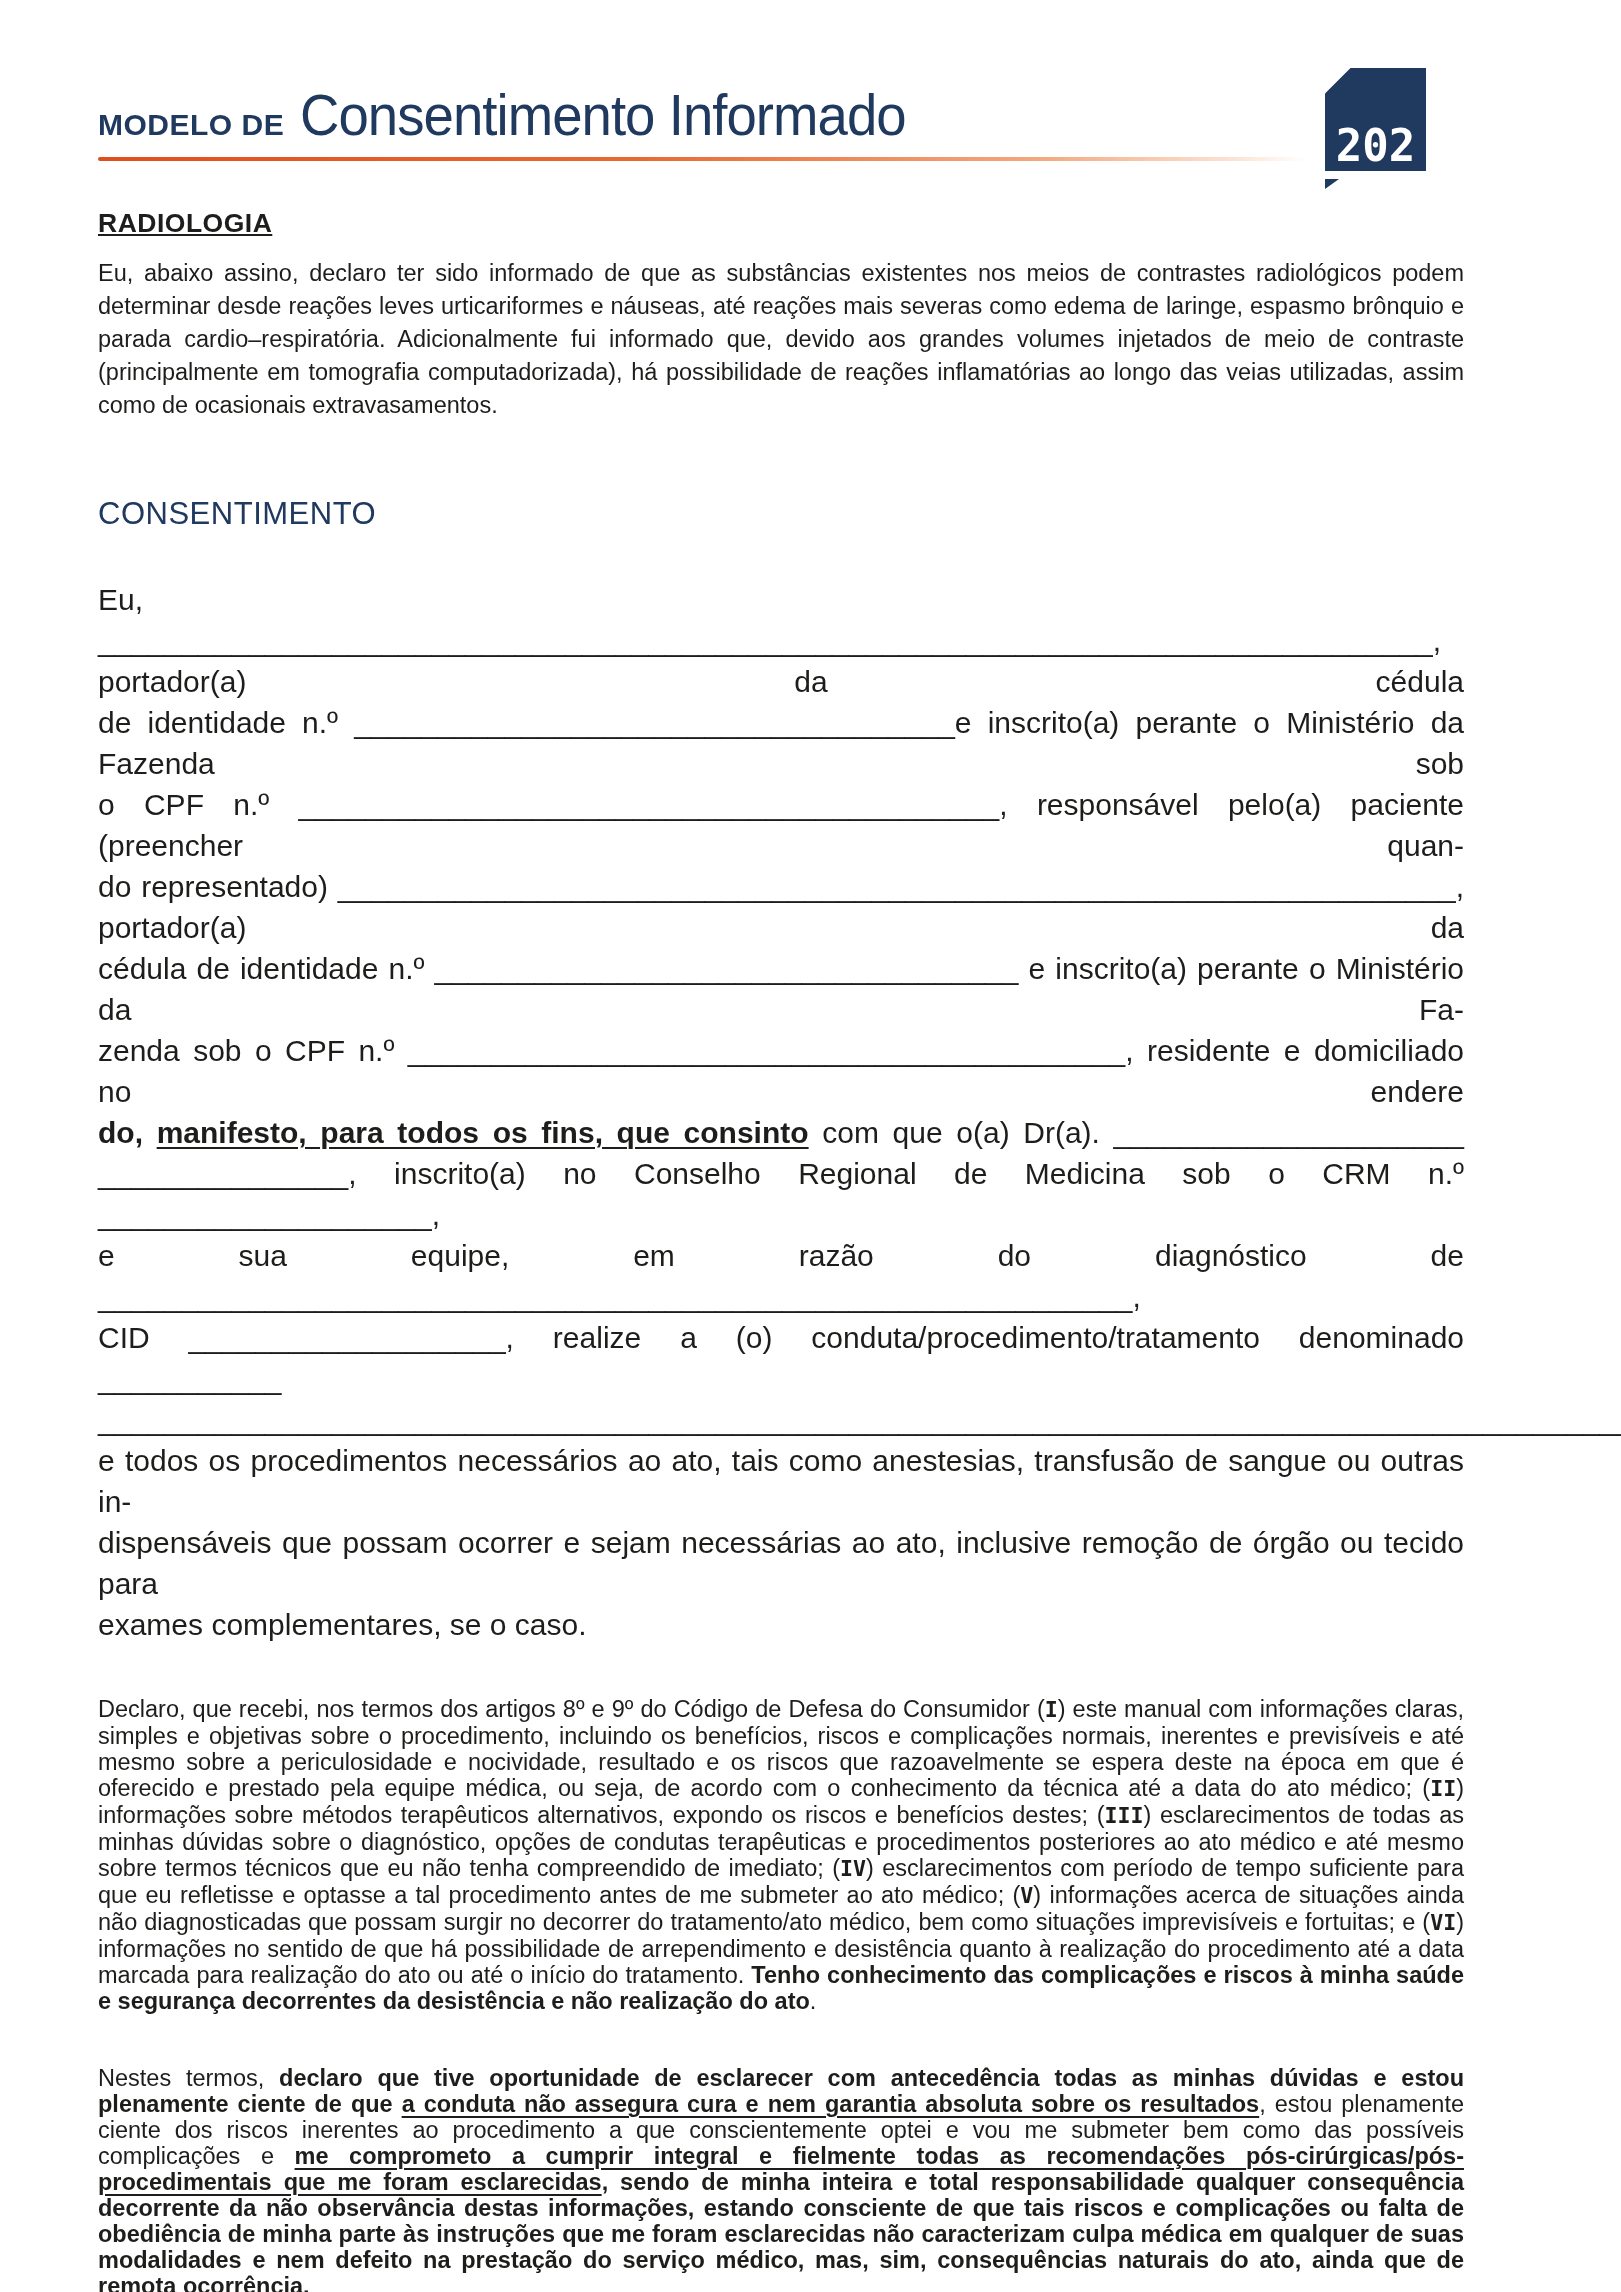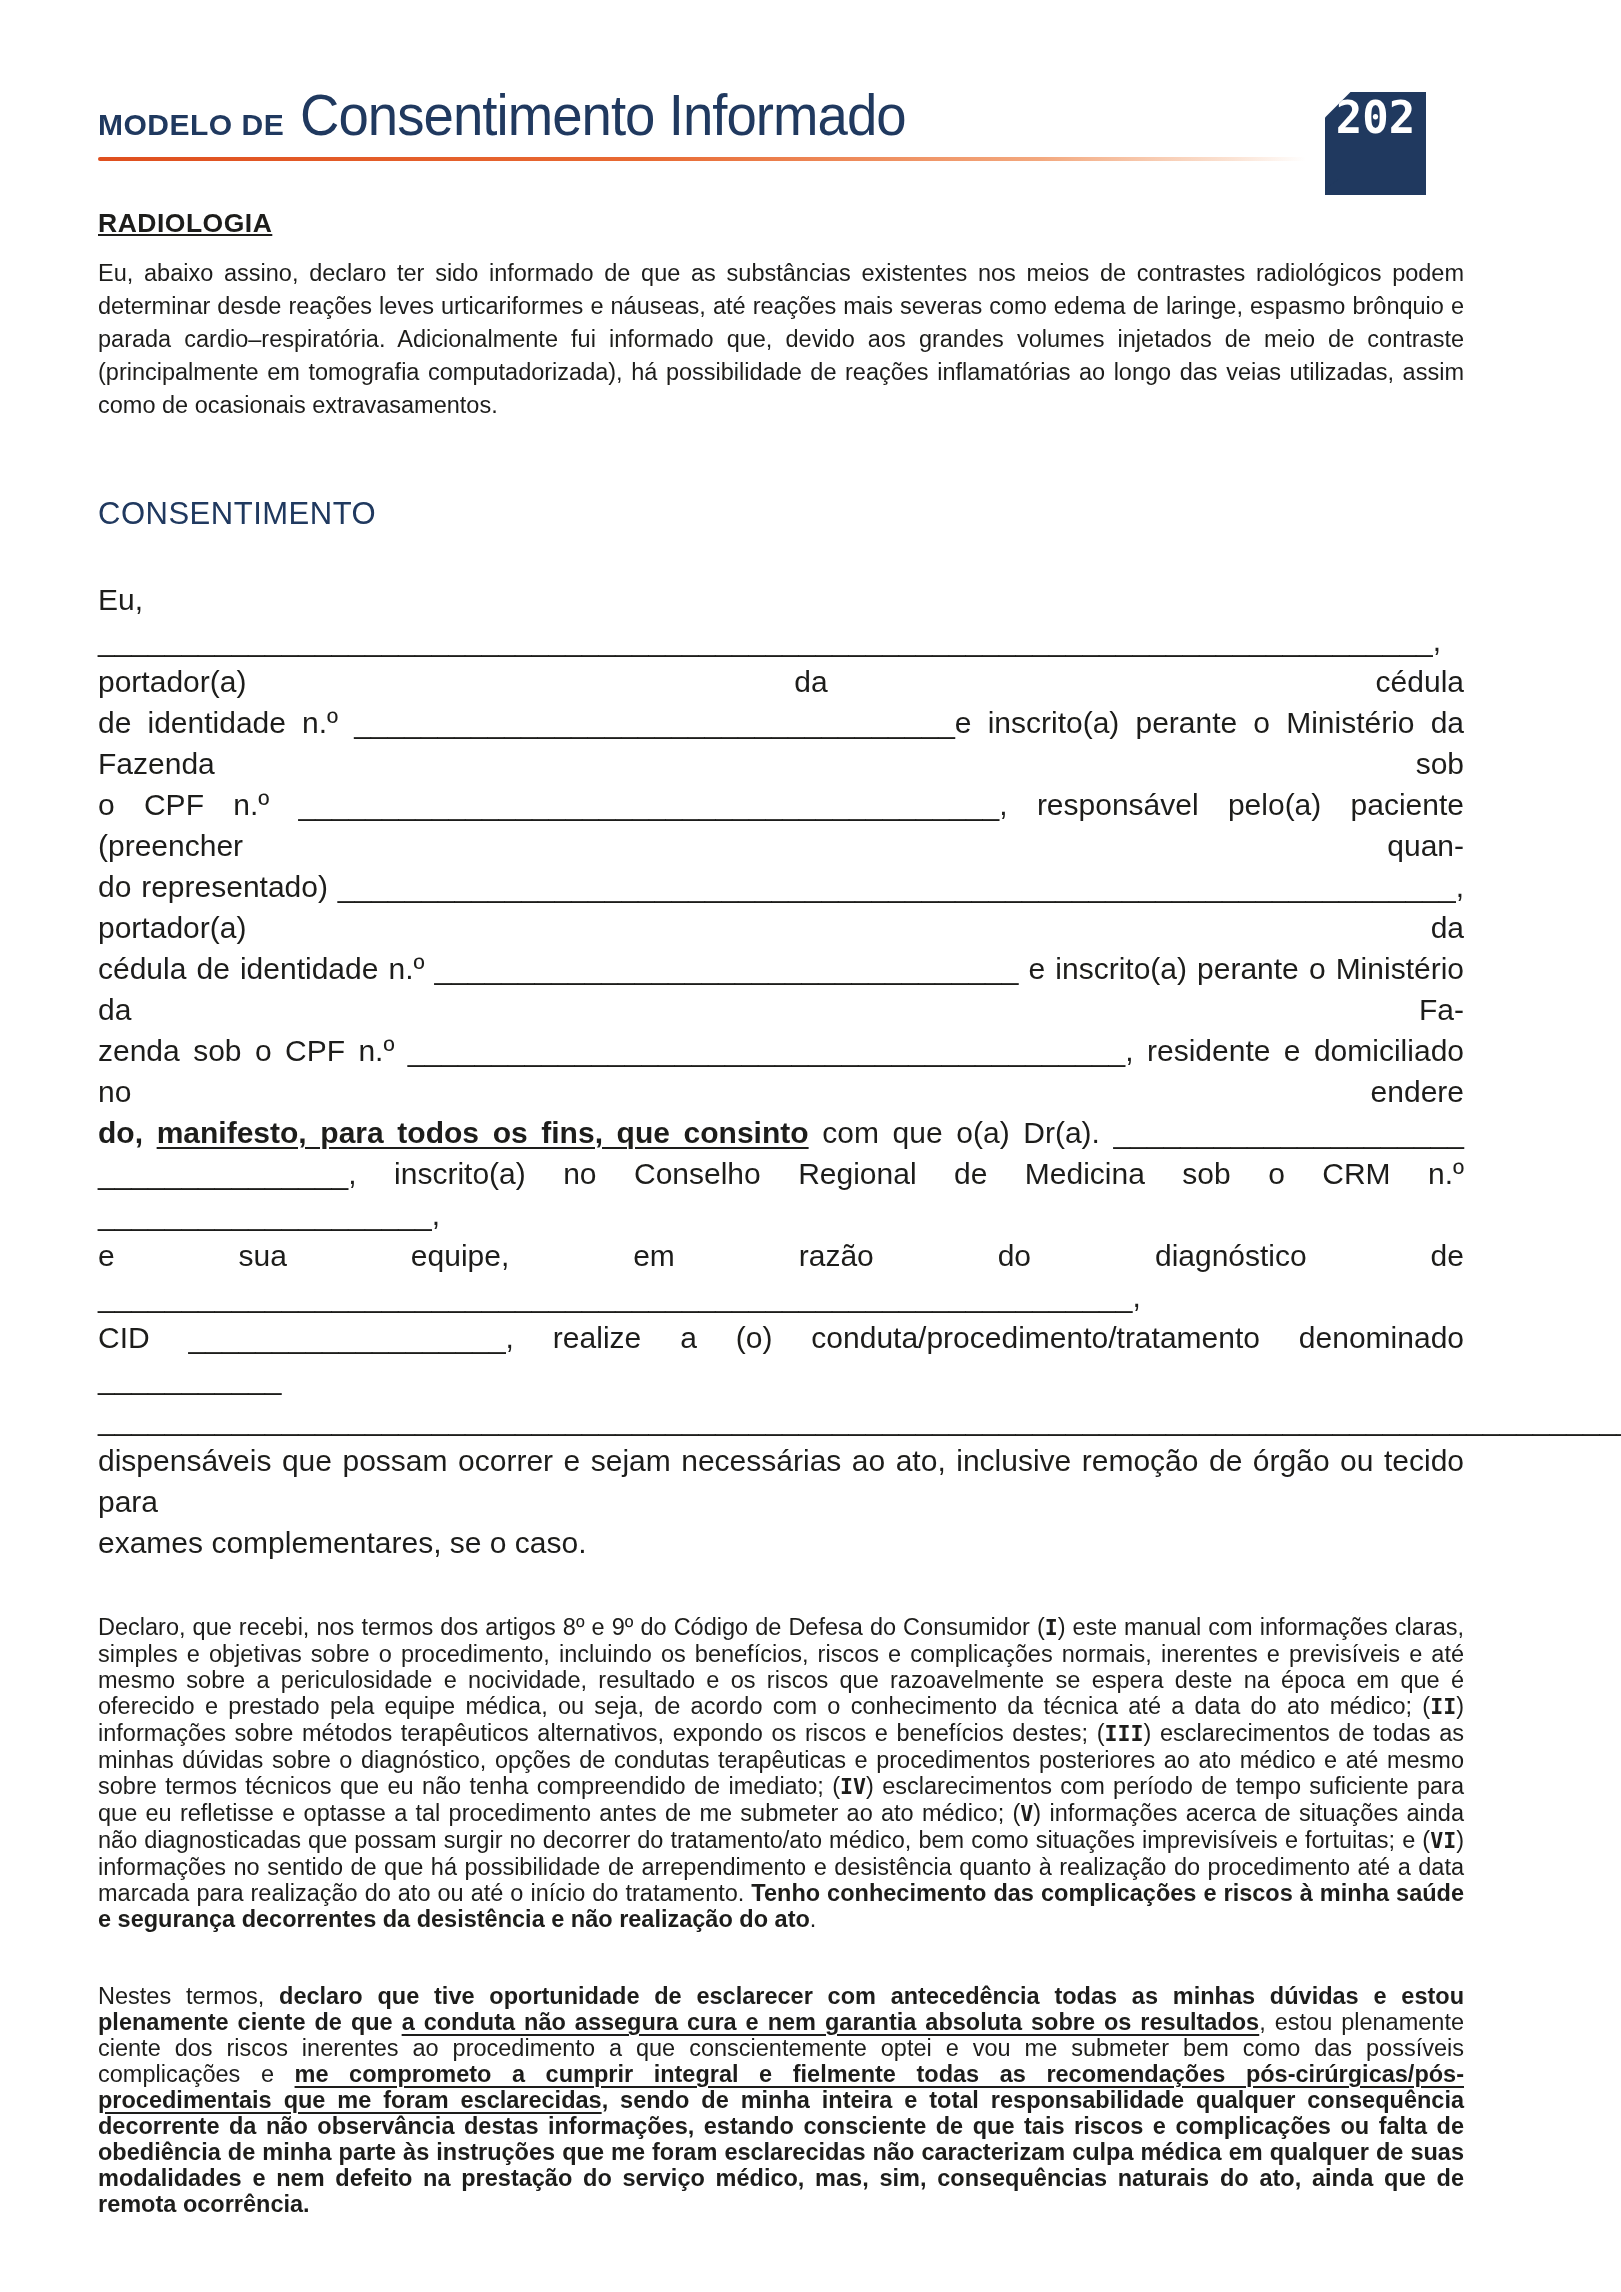--- a/index.html
+++ b/index.html
@@ -8,23 +8,23 @@
   .page{position:relative;box-sizing:border-box;width:1574px;height:2293px;
         padding:55px 110px 0 98px;}
 
   
   .title-row{display:flex;align-items:baseline;gap:15.7px;margin-top:25.5px;}
   .kicker{font-weight:bold;font-size:30px;color:#20395f;letter-spacing:0.5px;white-space:nowrap;}
   .main-title{font-size:58px;font-weight:300;color:#20395f;display:inline-block;
               transform:scaleX(.94);transform-origin:left;white-space:nowrap;letter-spacing:-1px;}
   .title-rule{margin-top:9.8px;height:3.9px;width:1208px;border-radius:2px;
       background:linear-gradient(to right,#df4f1e 0%,#e86a33 45%,#f3a87e 78%,#fbe3d4 94%,rgba(255,255,255,0) 100%);}
-  .page-badge{position:absolute;top:92px;right:148px;width:101px;height:103px;background:#20395f;
+  .page-badge{position:absolute;top:68px;right:148px;width:101px;height:103px;background:#20395f;
       clip-path:polygon(25.5px 0,100% 0,100% 100%,0 100%,0 25.5px);
-      display:flex;align-items:flex-start;justify-content:center;}
+      display:flex;align-items:flex-end;justify-content:center;}
   .page-badge-num{color:#ffffff;font-family:"DejaVu Sans Mono",monospace;
       font-weight:bold;font-size:44px;letter-spacing:0;}
   .badge-fold{position:absolute;top:179px;right:235px;width:0;height:0;
       border-top:10.8px solid #20395f;border-right:14.7px solid transparent;}
 
   
   .h-rad{font-size:26.5px;font-weight:bold;letter-spacing:0.5px;margin:47px 0 0;color:#1d1d1b;text-decoration:underline;}
   .body-par{font-size:23.5px;line-height:33px;text-align:justify;margin:17.6px 0 0;hyphens:none;}
 
   
@@ -70,20 +70,21 @@
         <div class="fill-line"><span>de identidade n.º </span><span>____________________________________</span><span>e inscrito(a) perante o Ministério da Fazenda sob</span></div>
         <div class="fill-line"><span>o CPF n.º </span><span>__________________________________________</span><span>, responsável pelo(a) paciente (preencher quan-</span></div>
         <div class="fill-line"><span>do representado) </span><span>___________________________________________________________________</span><span>, portador(a) da</span></div>
         <div class="fill-line"><span>cédula de identidade n.º </span><span>___________________________________</span><span> e inscrito(a) perante o Ministério da Fa-</span></div>
         <div class="fill-line"><span>zenda sob o CPF n.º </span><span>___________________________________________</span><span>, residente e domiciliado no endere</span></div>
         <div class="fill-line"><span class="seg-b">do, </span><span class="seg-bu">manifesto, para todos os fins, que consinto</span><span> com que o(a) Dr(a). </span><span>_____________________</span></div>
         <div class="fill-line"><span>_______________</span><span>, inscrito(a) no Conselho Regional de Medicina sob o CRM n.º </span><span>____________________</span><span>,</span></div>
         <div class="fill-line"><span>e sua equipe, em razão do diagnóstico de </span><span>______________________________________________________________</span><span>,</span></div>
         <div class="fill-line"><span>CID </span><span>___________________</span><span>, realize a (o) conduta/procedimento/tratamento denominado </span><span>___________</span></div>
         <div class="fill-line"><span>___________________________________________________________________________________________________________</span></div>
+        <div class="fill-line"><span>e todos os procedimentos necessários ao ato, tais como anestesias, transfusão de sangue ou outras in-</span></div>
         <div class="fill-line"><span>dispensáveis que possam ocorrer e sejam necessárias ao ato, inclusive remoção de órgão ou tecido para</span></div>
         <div class="fill-line no-just"><span>exames complementares, se o caso.</span></div>
       </div>
     <p class="body-par flow"><span>Declaro, que recebi, nos termos dos artigos 8º e 9º do Código de Defesa do Consumidor (</span><span class="seg-m">I</span><span>) este manual com informações claras, simples e objetivas sobre o procedimento, incluindo os benefícios, riscos e complicações normais, inerentes e previsíveis e até mesmo sobre a periculosidade e nocividade, resultado e os riscos que razoavelmente se espera deste na época em que é oferecido e prestado pela equipe médica, ou seja, de acordo com o conhecimento da técnica até a data do ato médico; (</span><span class="seg-m">II</span><span>) informações sobre métodos terapêuticos alternativos, expondo os riscos e benefícios destes; (</span><span class="seg-m">III</span><span>) esclarecimentos de todas as minhas dúvidas sobre o diagnóstico, opções de condutas terapêuticas e procedimentos posteriores ao ato médico e até mesmo sobre termos técnicos que eu não tenha compreendido de imediato; (</span><span class="seg-m">IV</span><span>) esclarecimentos com período de tempo suficiente para que eu refletisse e optasse a tal procedimento antes de me submeter ao ato médico; (</span><span class="seg-m">V</span><span>) informações acerca de situações ainda não diagnosticadas que possam surgir no decorrer do tratamento/ato médico, bem como situações imprevisíveis e fortuitas; e (</span><span class="seg-m">VI</span><span>) informações no sentido de que há possibilidade de arrependimento e desistência quanto à realização do procedimento até a data marcada para realização do ato ou até o início do tratamento. </span><span class="seg-b">Tenho conhecimento das complicações e riscos à minha saúde e segurança decorrentes da desistência e não realização do ato</span><span>.</span></p>
     <p class="body-par flow"><span>Nestes termos, </span><span class="seg-b">declaro que tive oportunidade de esclarecer com antecedência todas as minhas dúvidas e estou plenamente ciente de que </span><span class="seg-bu">a conduta não assegura cura e nem garantia absoluta sobre os resultados</span><span>, estou plenamente ciente dos riscos inerentes ao procedimento a que conscientemente optei e vou me submeter bem como das possíveis complicações e </span><span class="seg-bu">me comprometo a cumprir integral e fielmente todas as recomendações pós-cirúrgicas/pós-procedimentais que me foram esclarecidas</span><span class="seg-b">, sendo de minha inteira e total responsabilidade qualquer consequência decorrente da não observância destas informações, estando consciente de que tais riscos e complicações ou falta de obediência de minha parte às instruções que me foram esclarecidas não caracterizam culpa médica em qualquer de suas modalidades e nem defeito na prestação do serviço médico, mas, sim, consequências naturais do ato, ainda que de remota ocorrência.</span></p>
   </section>
 
 </div>
 
 

